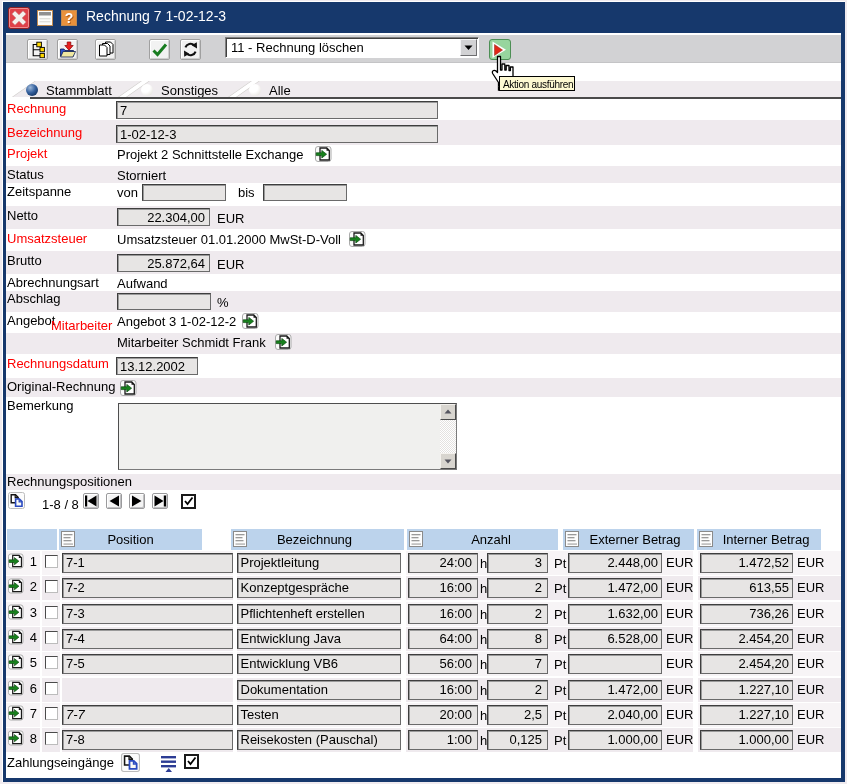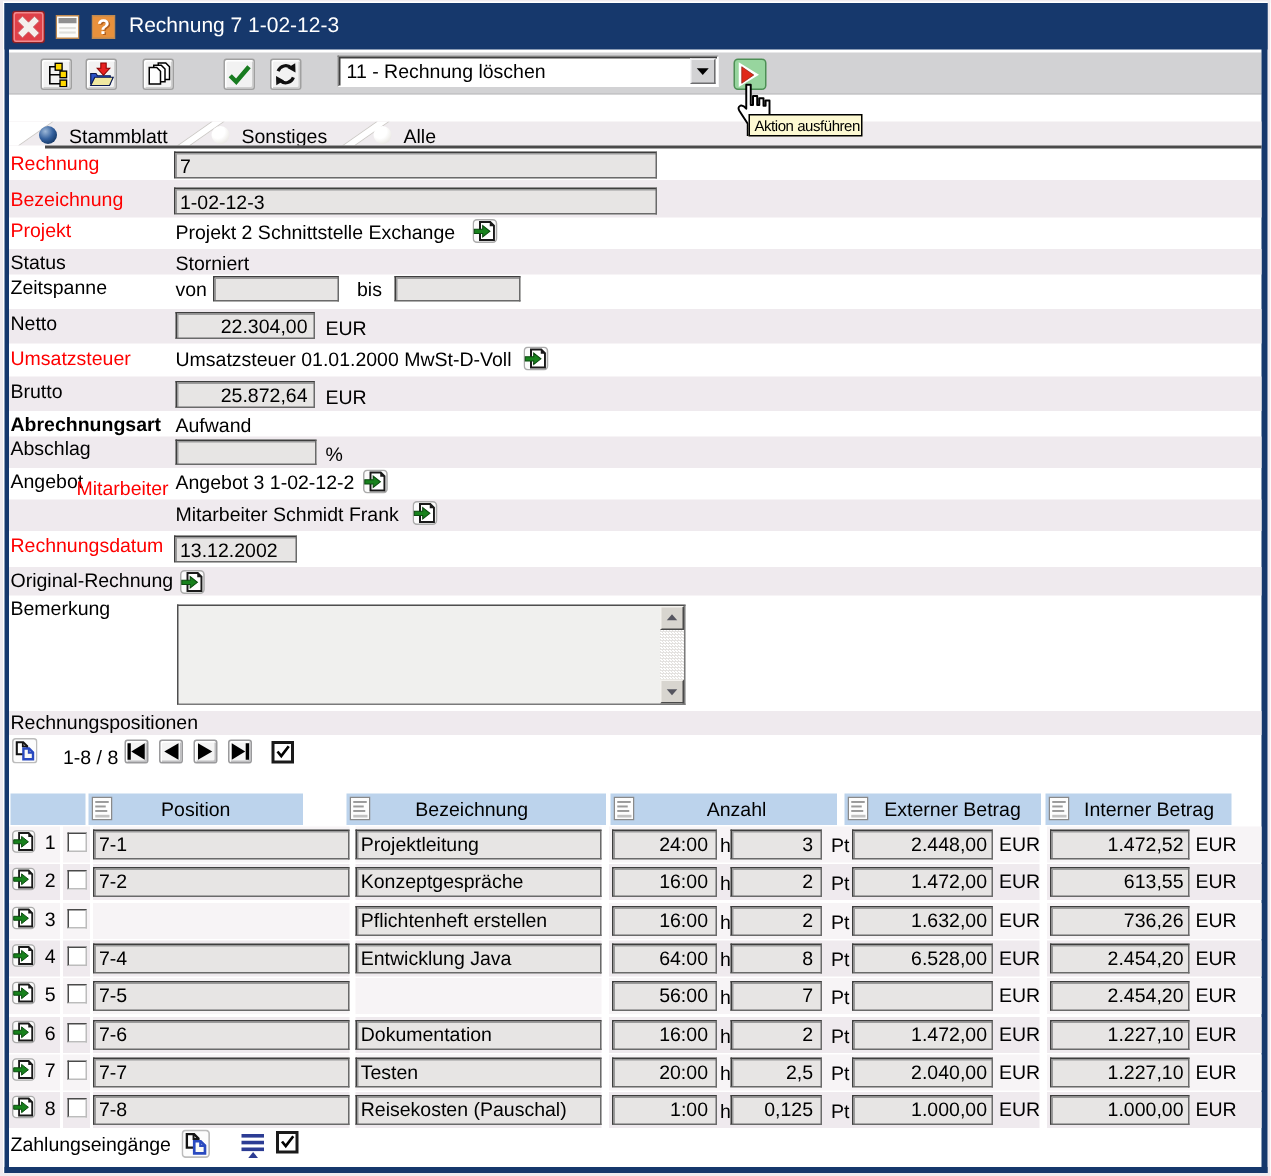--- a/index.html
+++ b/index.html
@@ -198,21 +198,21 @@
       </svg>
     </div>
 
   <div class="stripe" style="top:251px;height:23px;"></div>
   <div class="lbl" style="top:254px;">Brutto</div>
   <div class="field" style="left:117px;top:254px;width:93px;height:18px;">
       <span class="txr">25.872,64</span>
     </div>
   <div class="unit" style="left:217px;top:257px;">EUR</div>
 
-  <div class="lbl" style="top:276px;font-weight:bold;">Abrechnungsart</div>
+  <div class="lbl" style="top:276px;">Abrechnungsart</div>
   <div class="val" style="left:117px;top:276px;">Aufwand</div>
 
   <div class="stripe" style="top:291px;height:21px;"></div>
   <div class="lbl" style="top:292px;">Abschlag</div>
   <div class="field" style="left:117px;top:293px;width:94px;height:17px;"></div>
   <div class="unit" style="left:217px;top:295px;">%</div>
 
   <div class="lbl" style="top:314px;">Angebot</div>
   <div class="val" style="left:117px;top:314px;text-align:center;">Angebot 3 1-02-12-2</div>
   <div class="goto" style="left:242px;top:313px;">
@@ -456,20 +456,23 @@
 <div class="goto" style="left:8px;top:604px;">
       <svg width="16" height="16" viewBox="0 0 17 16">
         <rect x="0.5" y="0.5" width="15.5" height="15" rx="2.5" fill="#fbfbfb" stroke="#ababab"></rect>
         <path d="M5 2 L11.8 2 L14.3 4.5 L14.3 14 L5 14 Z" fill="#fff" stroke="#1a1a1a" stroke-width="1.3"></path>
         <path d="M11.5 1.6 L11.5 4.8 L14.6 4.8 Z" fill="#1a1a1a"></path>
         <path d="M1.2 6.8 L6.8 6.8 L6.8 4.4 L11.6 8.2 L6.8 12 L6.8 9.6 L1.2 9.6 Z" fill="#17811c" stroke="#0a4a0e" stroke-width="0.7"></path>
       </svg>
     </div>
   <div class="rnum" style="left:25px;top:605px;">3</div>
   <div class="cb" style="left:44.5px;top:606px;width:11px;height:11px;"></div>
+  <div class="tfield" style="left:62px;top:604px;width:169px;">
+      <span class="tx" style="position:absolute;left:3px;top:1px;">7-3</span>
+    </div>
   <div class="tfield" style="left:236.5px;top:604px;width:162.5px;">
       <span class="tx" style="position:absolute;left:3px;top:1px;">Pflichtenheft erstellen</span>
     </div>
   <div class="tfield" style="left:408px;top:604px;width:68px;">
       <span class="txr" style="position:absolute;right:5px;top:1px;">16:00</span>
     </div>
   <div class="unit" style="left:480px;top:607px;">h</div>
   <div class="tfield" style="left:486.5px;top:604px;width:59.5px;">
       <span class="txr" style="position:absolute;right:5px;top:1px;">2</span>
     </div>
@@ -532,20 +535,23 @@
         <path d="M5 2 L11.8 2 L14.3 4.5 L14.3 14 L5 14 Z" fill="#fff" stroke="#1a1a1a" stroke-width="1.3"></path>
         <path d="M11.5 1.6 L11.5 4.8 L14.6 4.8 Z" fill="#1a1a1a"></path>
         <path d="M1.2 6.8 L6.8 6.8 L6.8 4.4 L11.6 8.2 L6.8 12 L6.8 9.6 L1.2 9.6 Z" fill="#17811c" stroke="#0a4a0e" stroke-width="0.7"></path>
       </svg>
     </div>
   <div class="rnum" style="left:25px;top:655px;">5</div>
   <div class="cb" style="left:44.5px;top:656px;width:11px;height:11px;"></div>
   <div class="tfield" style="left:62px;top:654px;width:169px;">
       <span class="tx" style="position:absolute;left:3px;top:1px;">7-5</span>
     </div>
+  <div class="tfield" style="left:236.5px;top:654px;width:162.5px;">
+      <span class="tx" style="position:absolute;left:3px;top:1px;">Entwicklung VB6</span>
+    </div>
   <div class="tfield" style="left:408px;top:654px;width:68px;">
       <span class="txr" style="position:absolute;right:5px;top:1px;">56:00</span>
     </div>
   <div class="unit" style="left:480px;top:657px;">h</div>
   <div class="tfield" style="left:486.5px;top:654px;width:59.5px;">
       <span class="txr" style="position:absolute;right:5px;top:1px;">7</span>
     </div>
   <div class="unit" style="left:554px;top:657px;">Pt</div>
   <div class="tfield" style="left:568px;top:654px;width:92px;">
       <span class="txr" style="position:absolute;right:3px;top:14px;margin-top:36px;">5.712,00</span>
@@ -564,23 +570,20 @@
 <div class="goto" style="left:8px;top:680px;">
       <svg width="16" height="16" viewBox="0 0 17 16">
         <rect x="0.5" y="0.5" width="15.5" height="15" rx="2.5" fill="#fbfbfb" stroke="#ababab"></rect>
         <path d="M5 2 L11.8 2 L14.3 4.5 L14.3 14 L5 14 Z" fill="#fff" stroke="#1a1a1a" stroke-width="1.3"></path>
         <path d="M11.5 1.6 L11.5 4.8 L14.6 4.8 Z" fill="#1a1a1a"></path>
         <path d="M1.2 6.8 L6.8 6.8 L6.8 4.4 L11.6 8.2 L6.8 12 L6.8 9.6 L1.2 9.6 Z" fill="#17811c" stroke="#0a4a0e" stroke-width="0.7"></path>
       </svg>
     </div>
   <div class="rnum" style="left:25px;top:681px;">6</div>
   <div class="cb" style="left:44.5px;top:682px;width:11px;height:11px;"></div>
-  <div class="tfield" style="left:62px;top:680px;width:169px;">
-      <span class="tx" style="position:absolute;left:3px;top:1px;">7-6</span>
-    </div>
   <div class="tfield" style="left:236.5px;top:680px;width:162.5px;">
       <span class="tx" style="position:absolute;left:3px;top:1px;">Dokumentation</span>
     </div>
   <div class="tfield" style="left:408px;top:680px;width:68px;">
       <span class="txr" style="position:absolute;right:5px;top:1px;">16:00</span>
     </div>
   <div class="unit" style="left:480px;top:683px;">h</div>
   <div class="tfield" style="left:486.5px;top:680px;width:59.5px;">
       <span class="txr" style="position:absolute;right:5px;top:1px;">2</span>
     </div>
@@ -602,21 +605,21 @@
 <div class="goto" style="left:8px;top:705px;">
       <svg width="16" height="16" viewBox="0 0 17 16">
         <rect x="0.5" y="0.5" width="15.5" height="15" rx="2.5" fill="#fbfbfb" stroke="#ababab"></rect>
         <path d="M5 2 L11.8 2 L14.3 4.5 L14.3 14 L5 14 Z" fill="#fff" stroke="#1a1a1a" stroke-width="1.3"></path>
         <path d="M11.5 1.6 L11.5 4.8 L14.6 4.8 Z" fill="#1a1a1a"></path>
         <path d="M1.2 6.8 L6.8 6.8 L6.8 4.4 L11.6 8.2 L6.8 12 L6.8 9.6 L1.2 9.6 Z" fill="#17811c" stroke="#0a4a0e" stroke-width="0.7"></path>
       </svg>
     </div>
   <div class="rnum" style="left:25px;top:706px;">7</div>
   <div class="cb" style="left:44.5px;top:707px;width:11px;height:11px;"></div>
-  <div class="tfield" style="left:62px;top:705px;width:169px;">
+  <div class="tfield" style="left:62px;top:705px;width:169px;font-style:italic;">
       <span class="tx" style="position:absolute;left:3px;top:1px;">7-7</span>
     </div>
   <div class="tfield" style="left:236.5px;top:705px;width:162.5px;">
       <span class="tx" style="position:absolute;left:3px;top:1px;">Testen</span>
     </div>
   <div class="tfield" style="left:408px;top:705px;width:68px;">
       <span class="txr" style="position:absolute;right:5px;top:1px;">20:00</span>
     </div>
   <div class="unit" style="left:480px;top:708px;">h</div>
   <div class="tfield" style="left:486.5px;top:705px;width:59.5px;">

